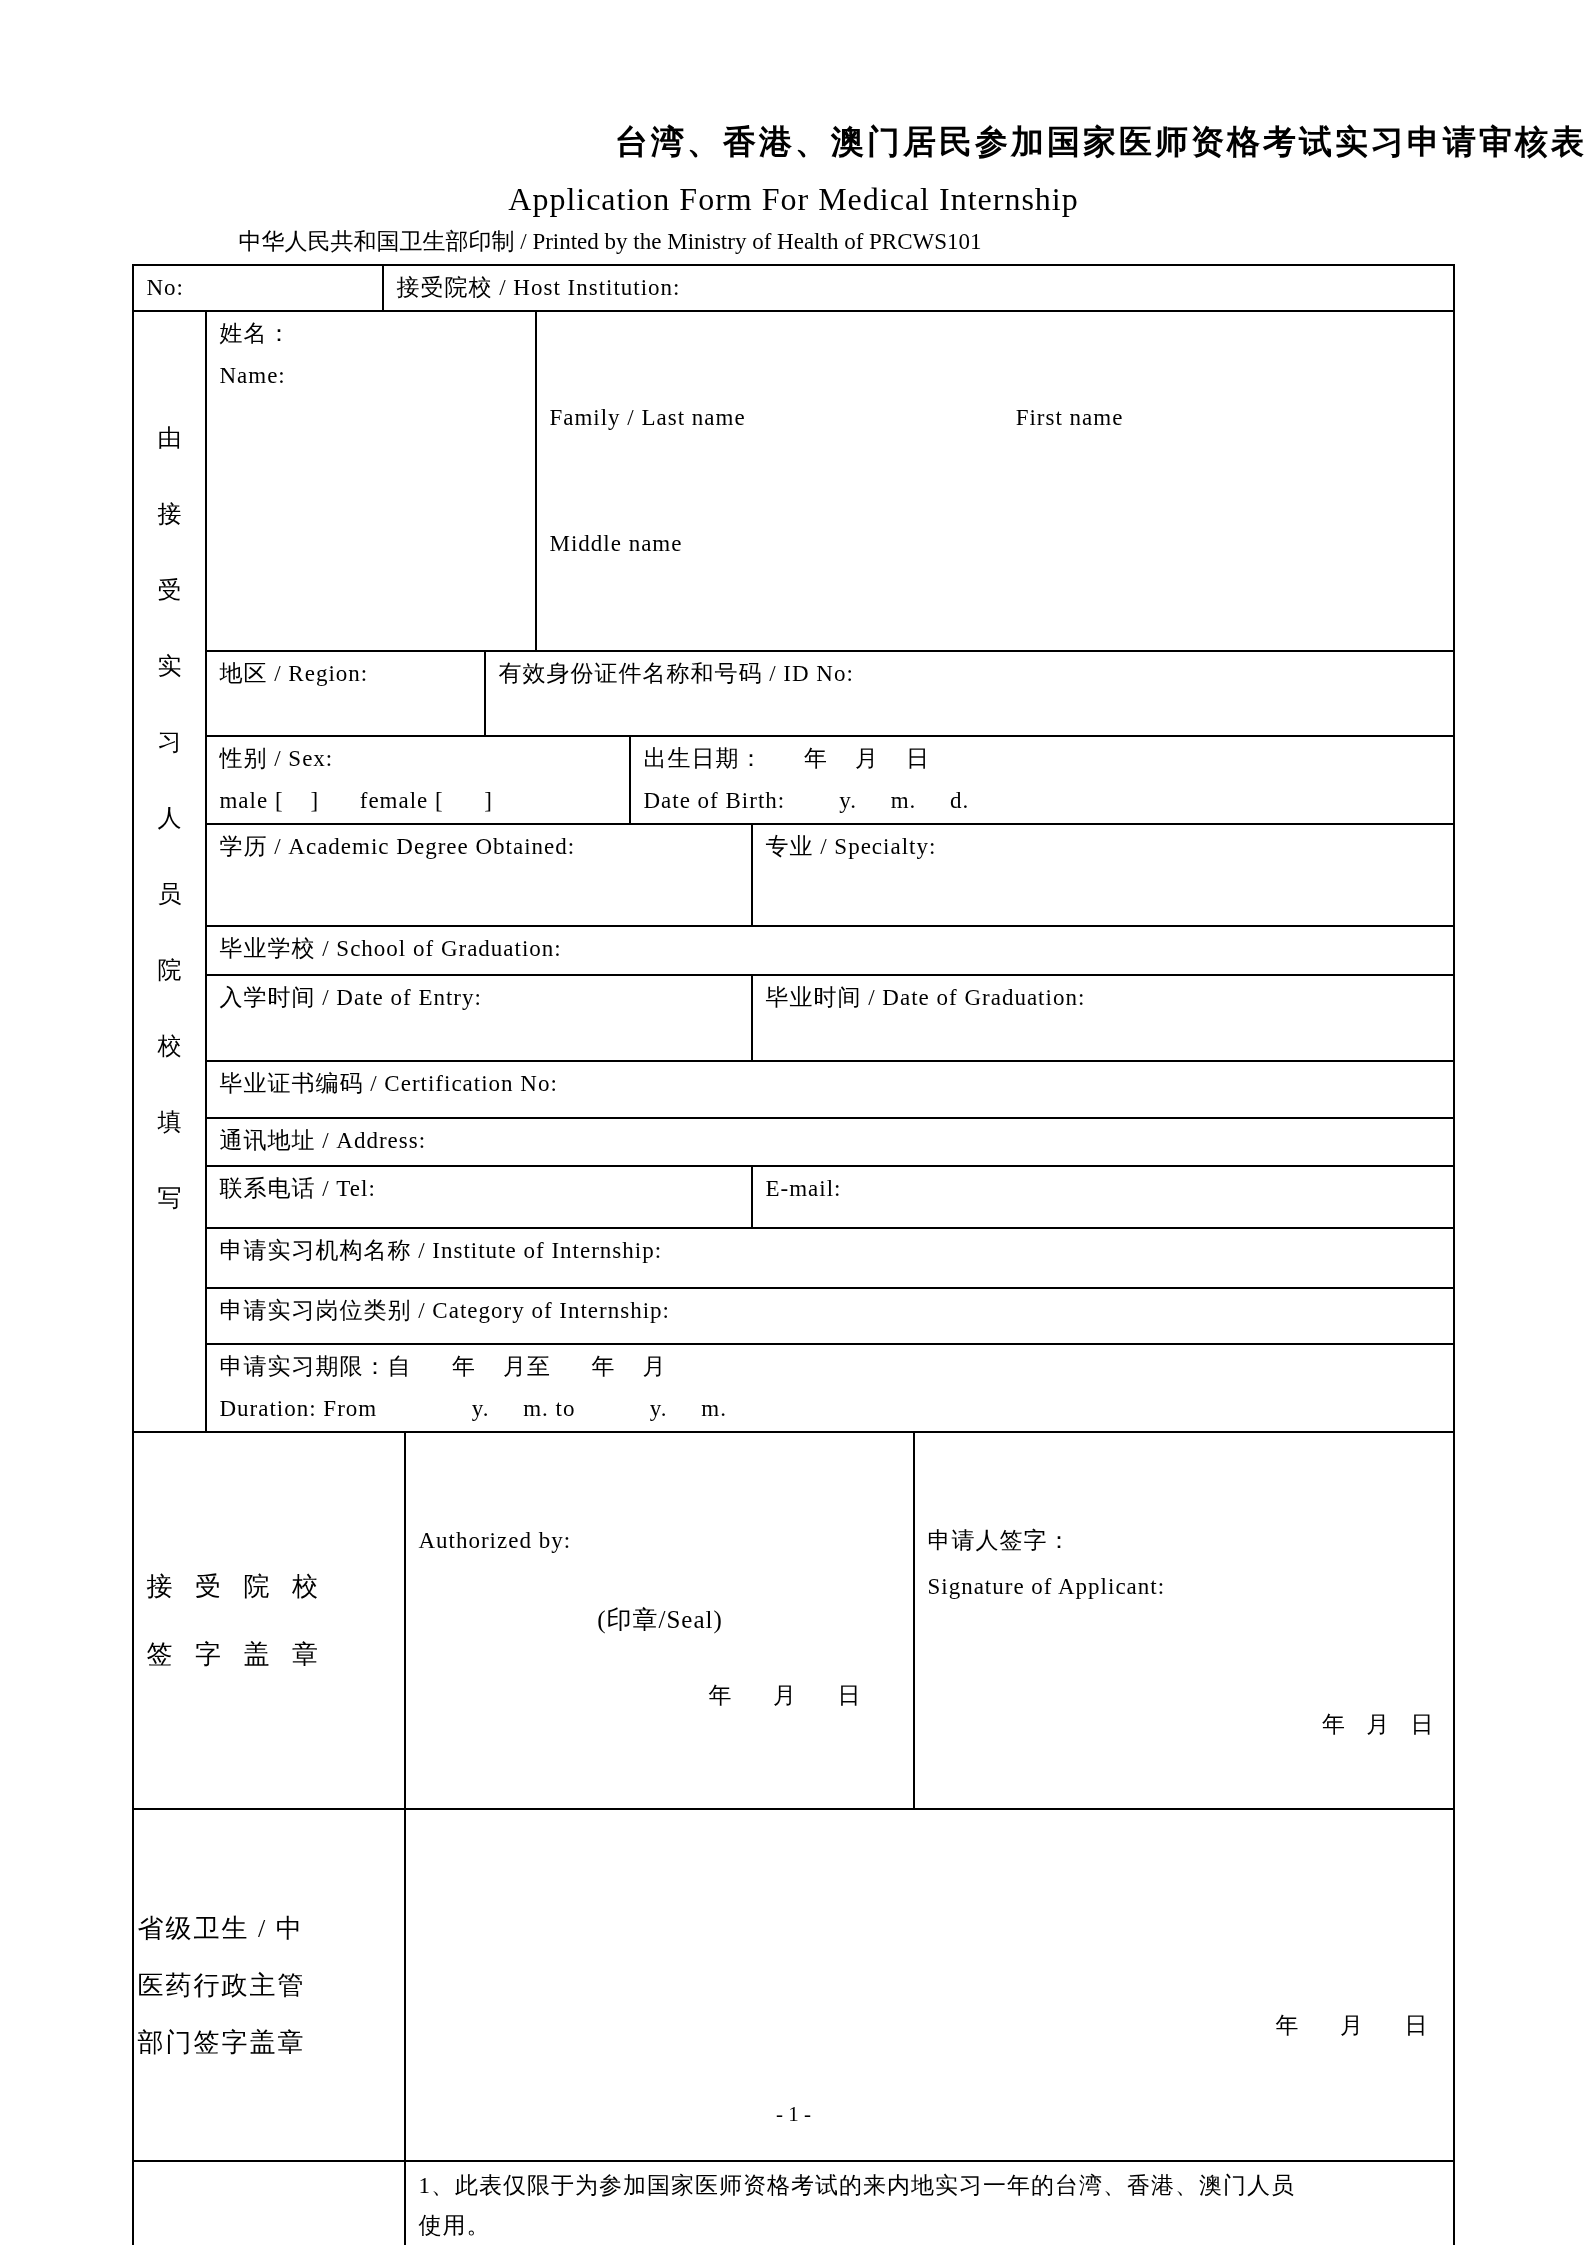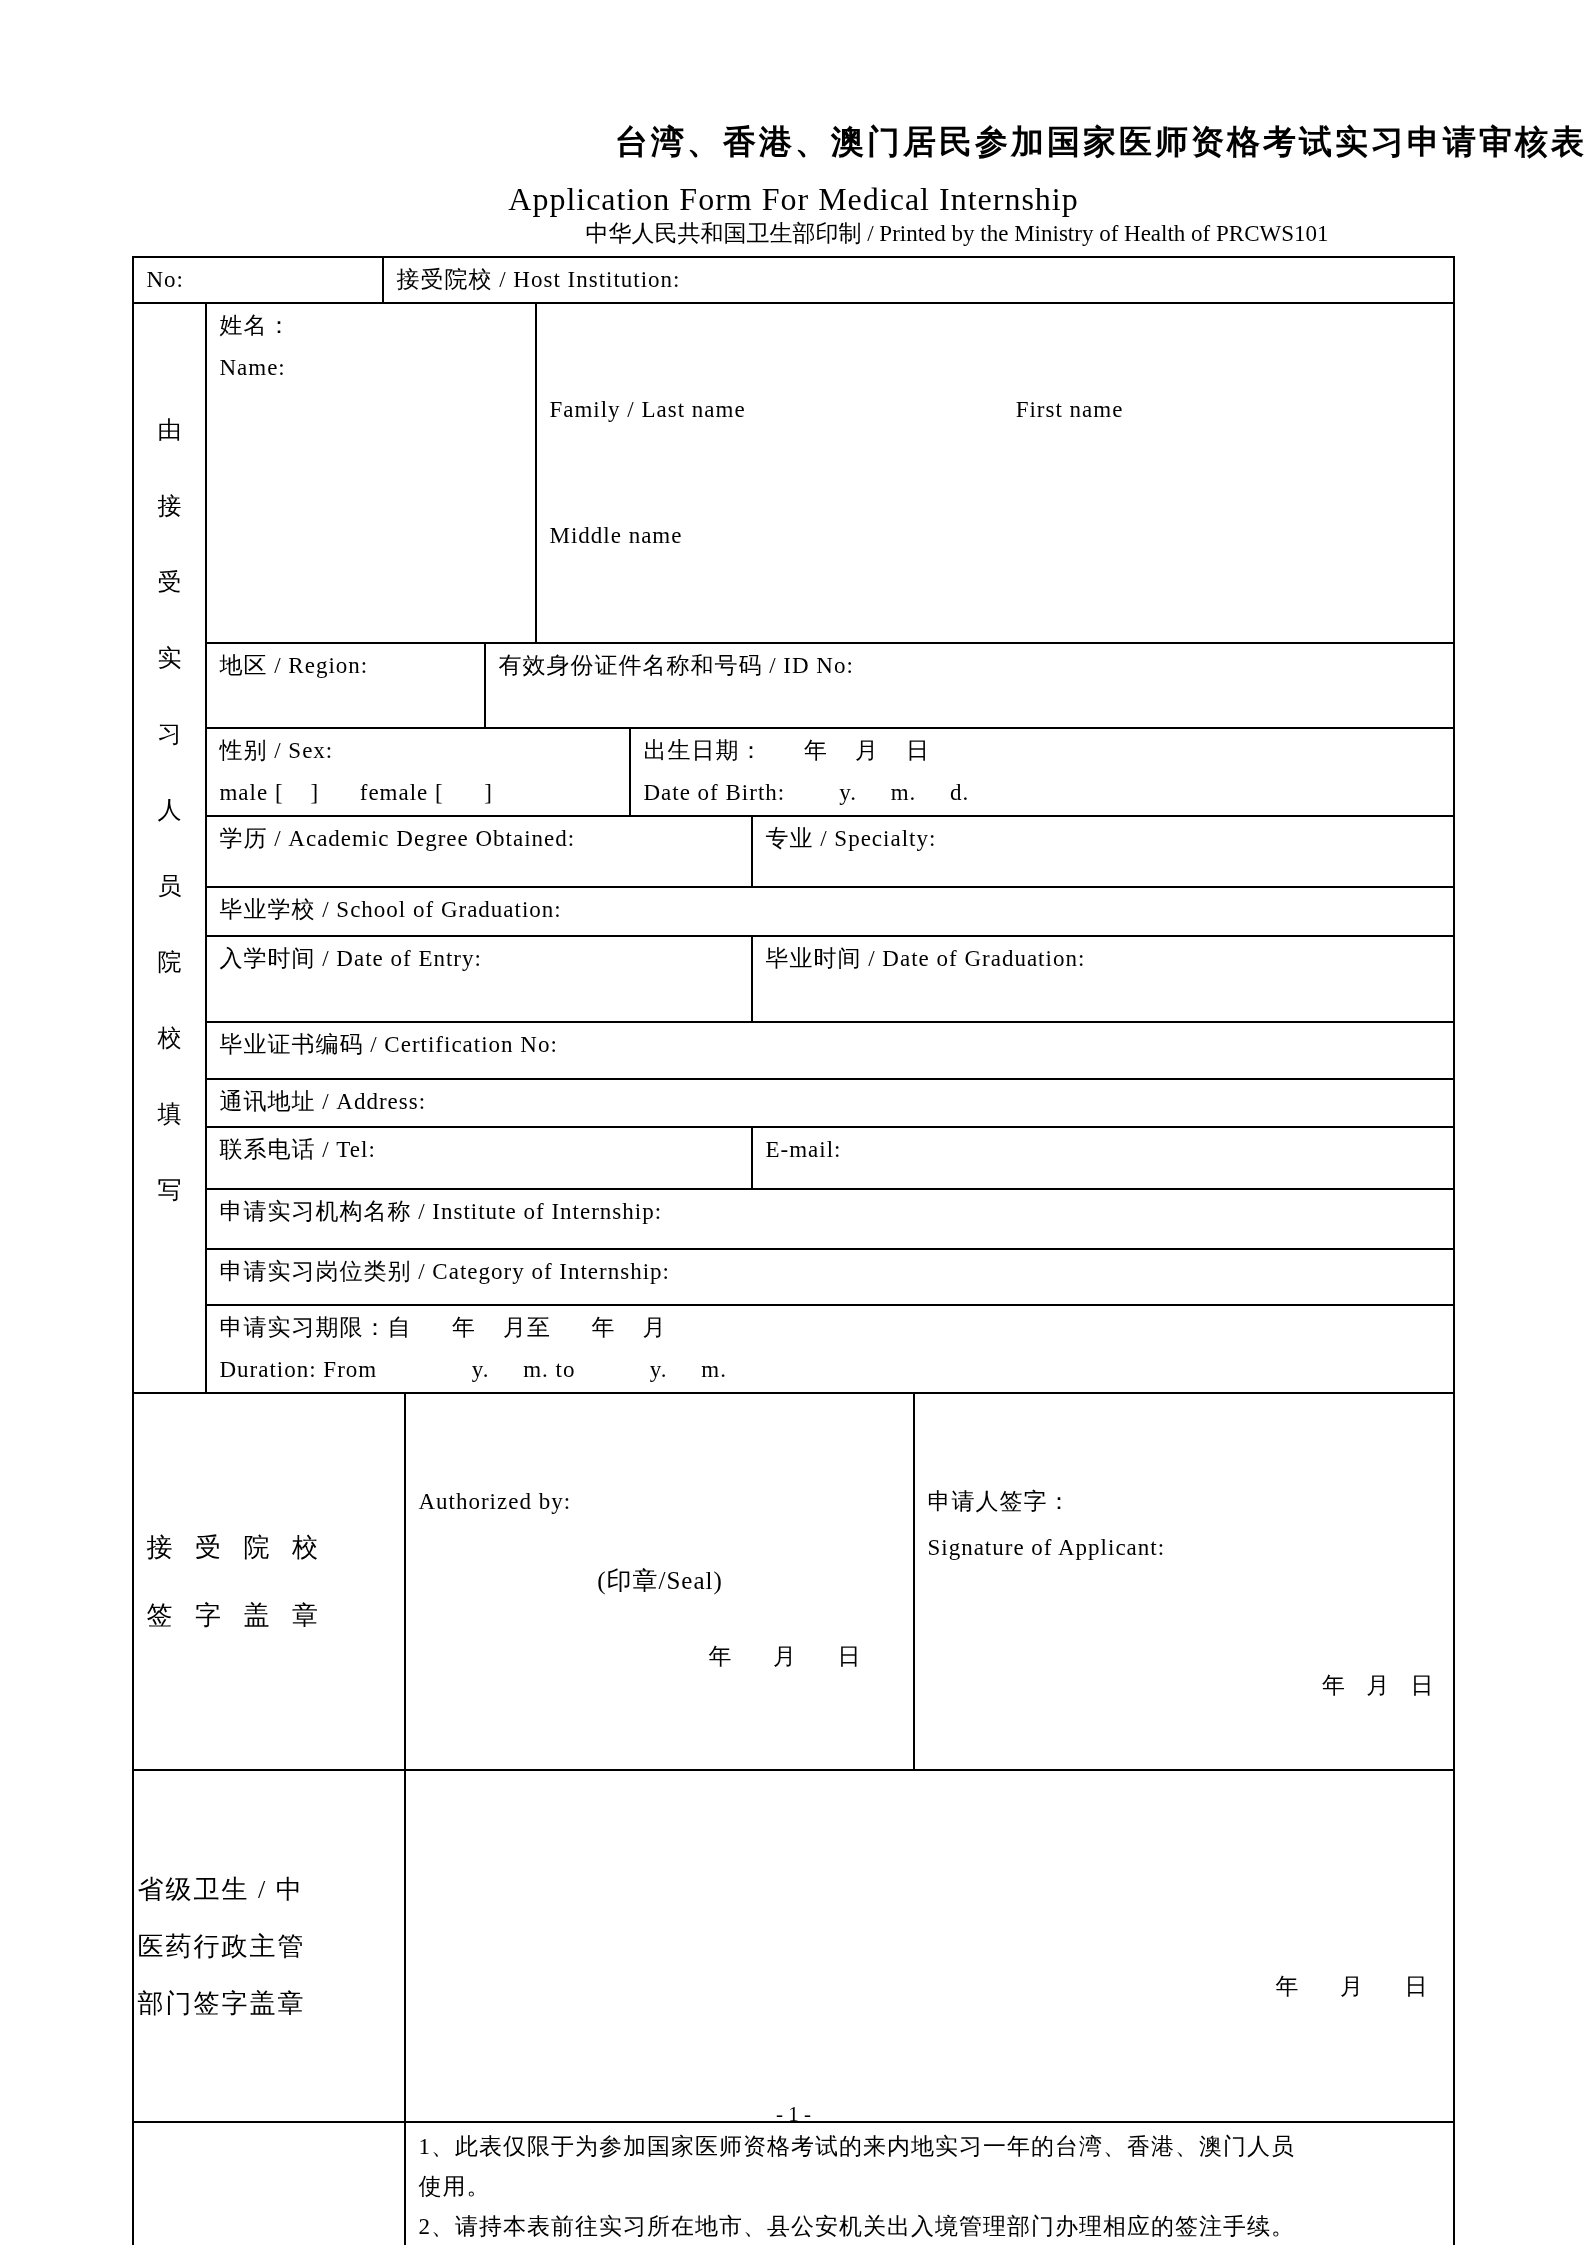--- a/index.html
+++ b/index.html
@@ -11,21 +11,21 @@
 
   .title-zh {
     padding-top:120px; text-align:right;
     font-size:33px; font-weight:700; letter-spacing:3px;
   }
   .title-en {
     margin-top:16px; text-align:center;
     font-size:32px; letter-spacing:1px;
   }
   .subtitle-row {
-    width:1320px; margin:2px auto 0; display:flex; justify-content:flex-end;
+    width:1320px; margin:10px auto 0; display:flex; justify-content:flex-start;
     font-size:23px; line-height:28px;
   }
   .subtitle-row .left  { padding-left:105px; }
   .subtitle-row .right { padding-right:125px; }
 
   table.form-table {
     width:1320px; margin:8px auto 0;
     border-collapse:collapse; table-layout:fixed;
   }
   td {
@@ -133,21 +133,21 @@
       <td colspan="5">有效身份证件名称和号码 / ID No:</td>
     </tr>
 
     <tr style="height:85px">
       <td colspan="5">性别 / Sex:
 male [    ]      female [      ]</td>
       <td colspan="3">出生日期：      年    月    日
 Date of Birth:        y.     m.     d.</td>
     </tr>
 
-    <tr style="height:71px">
+    <tr style="height:102px">
       <td colspan="6">学历 / Academic Degree Obtained:</td>
       <td colspan="2">专业 / Specialty:</td>
     </tr>
 
     <tr style="height:49px">
       <td colspan="8">毕业学校 / School of Graduation:</td>
     </tr>
 
     <tr style="height:86px">
       <td colspan="6">入学时间 / Date of Entry:</td>

